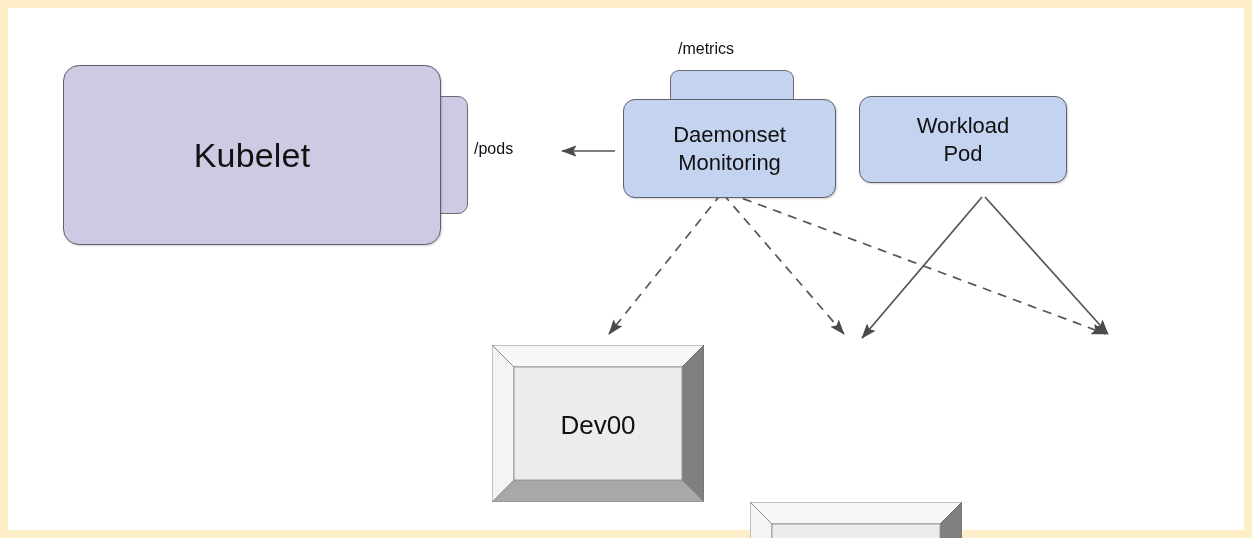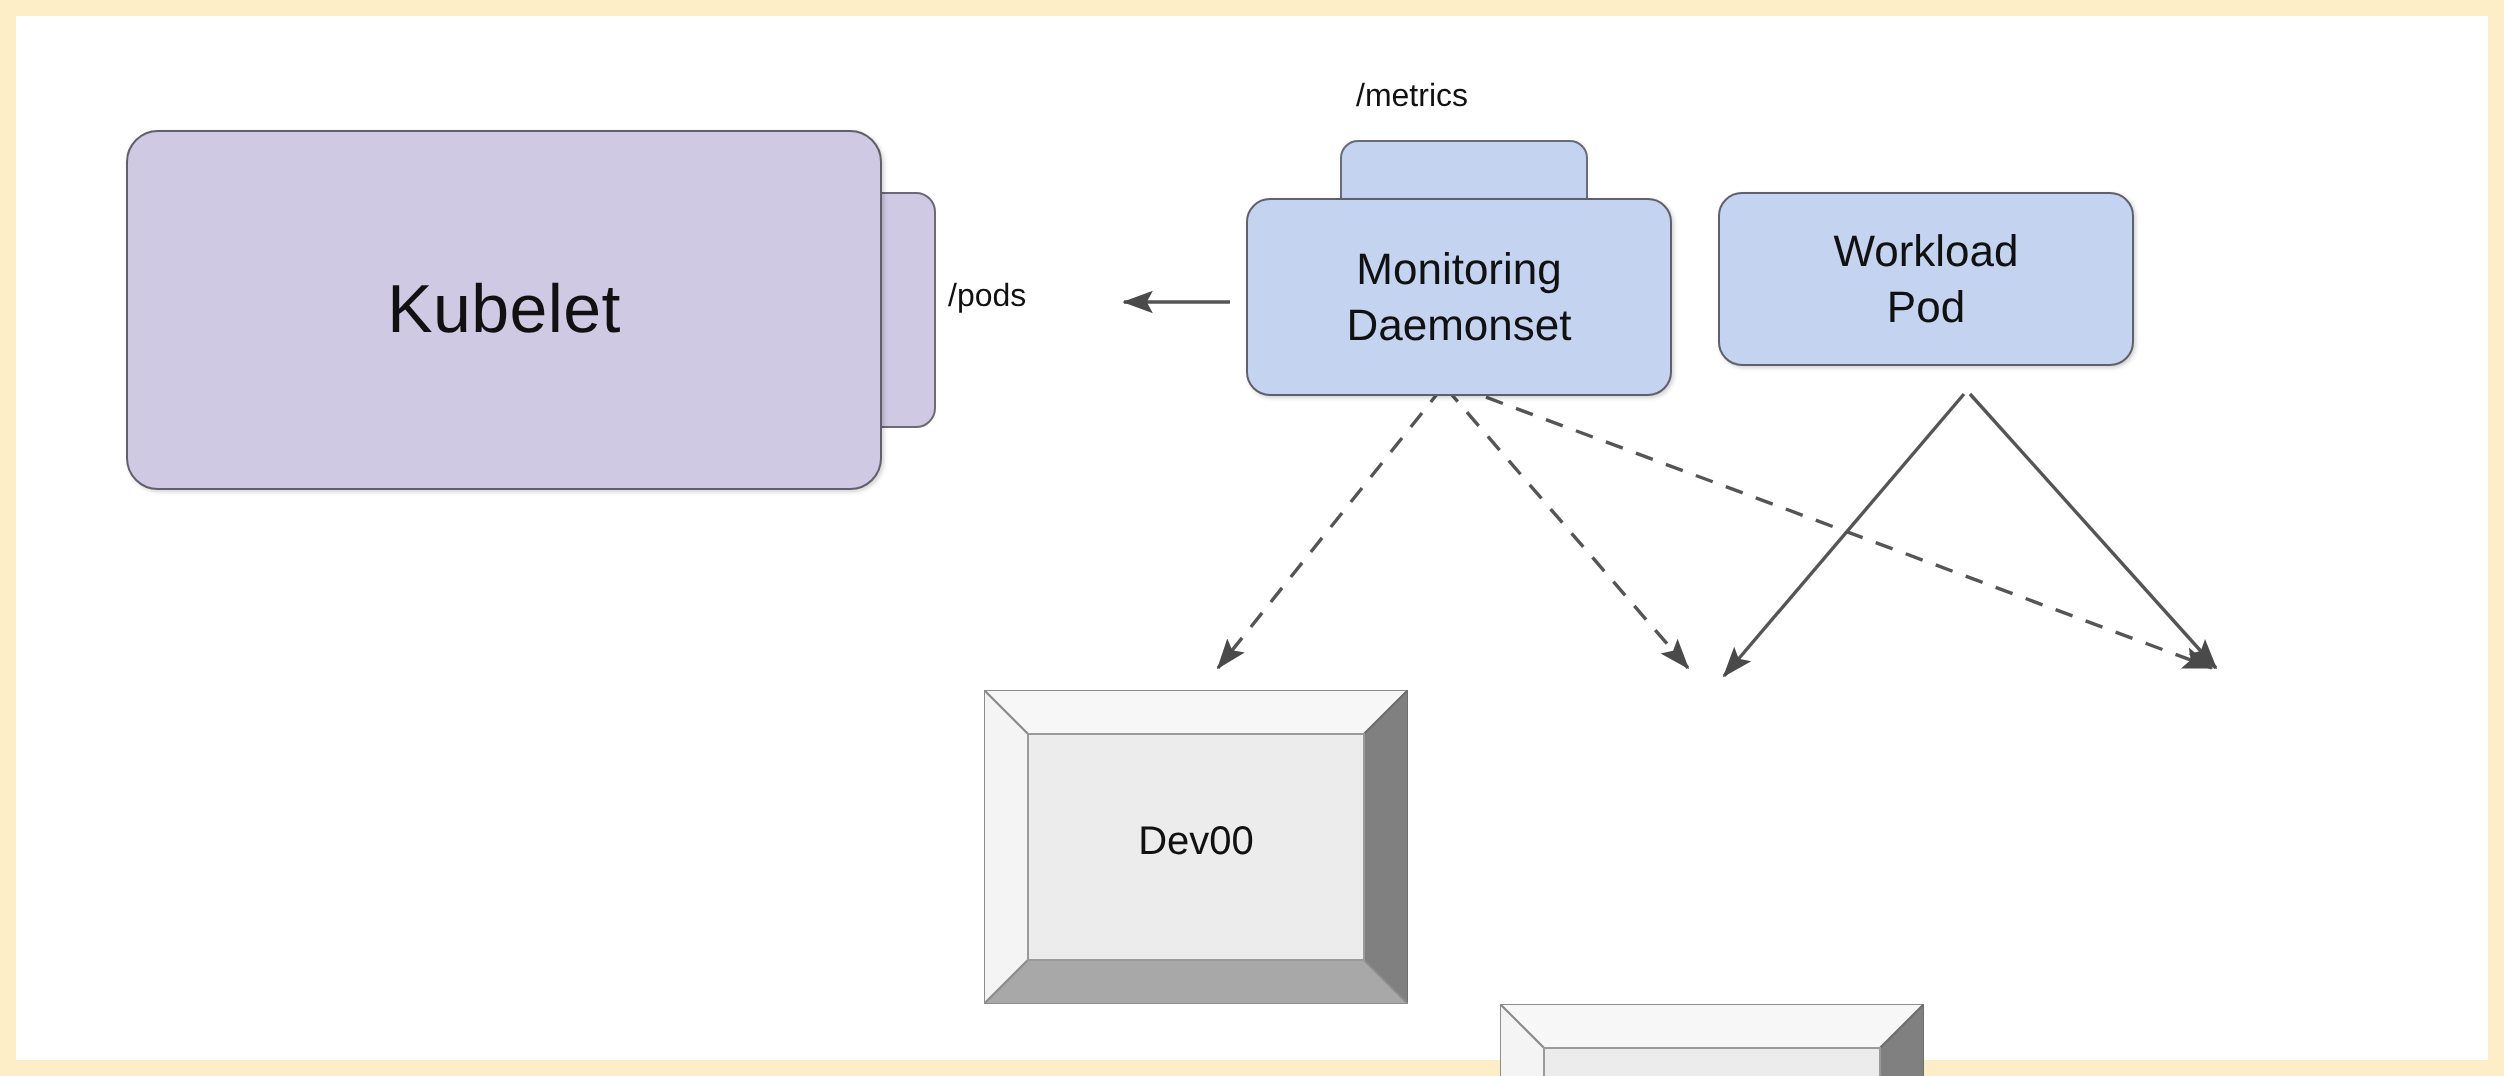--- a/index.html
+++ b/index.html
@@ -107,21 +107,21 @@
   .device {
     position: relative;
     background: #f2f2f2;
     border: 1.2px solid #9a9a9a;
   }
   .device-label {
     position: absolute;
     left: 0;
     right: 0;
     text-align: center;
-    font-size: 20px;
+    font-size: 26px;
     color: #111111;
     white-space: nowrap;
   }
 </style>
 </head>
 <body>
 
 <div id="diagram-frame">
   <div id="canvas">
 
@@ -166,22 +166,22 @@
       <span class="kubelet-label">Kubelet</span>
     </div>
 
     <span class="edge-label" style="left:466px; top:132px;">/pods</span>
 
     <span class="edge-label" style="left:670px; top:32px;">/metrics</span>
 
     <div class="node pod-blue-tab" style="left:662px; top:62px; width:124px; height:32px;"></div>
 
     <div class="node pod-blue" style="left:615px; top:91px; width:213px; height:99px;">
+      <span class="pod-blue-label">Daemonset</span>
       <span class="pod-blue-label">Monitoring</span>
-      <span class="pod-blue-label">Daemonset</span>
     </div>
 
     <div class="node pod-blue" style="left:851px; top:88px; width:208px; height:87px;">
       <span class="pod-blue-label">Workload</span>
       <span class="pod-blue-label">Pod</span>
     </div>
 
     <div class="node device" style="left:484px; top:337px; width:212px; height:157px;">
       <svg width="212" height="157" style="position:absolute;left:-1px;top:-1px;">
         <polygon points="0,0 212,0 190,22 22,22" fill="#f7f7f7" stroke="#8d8d8d" stroke-width="1"></polygon>

